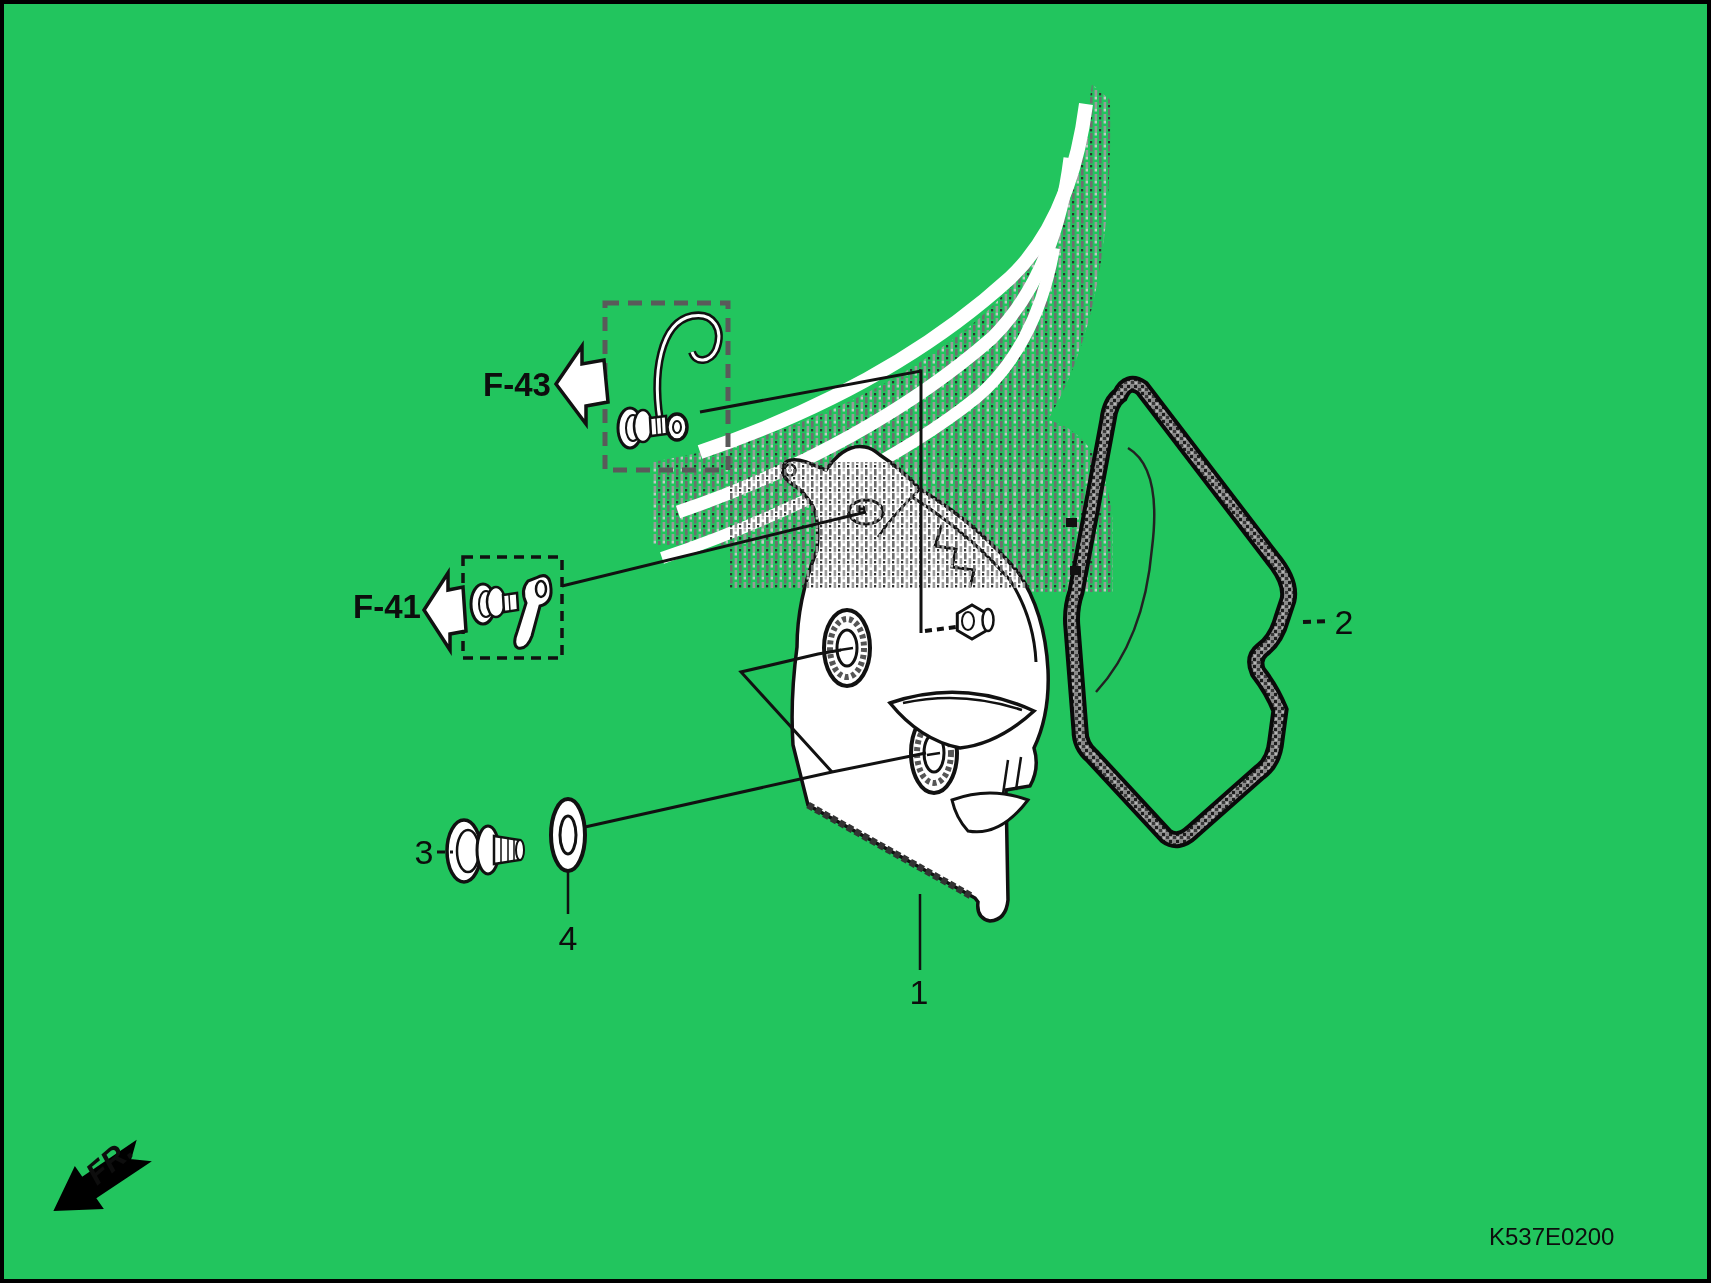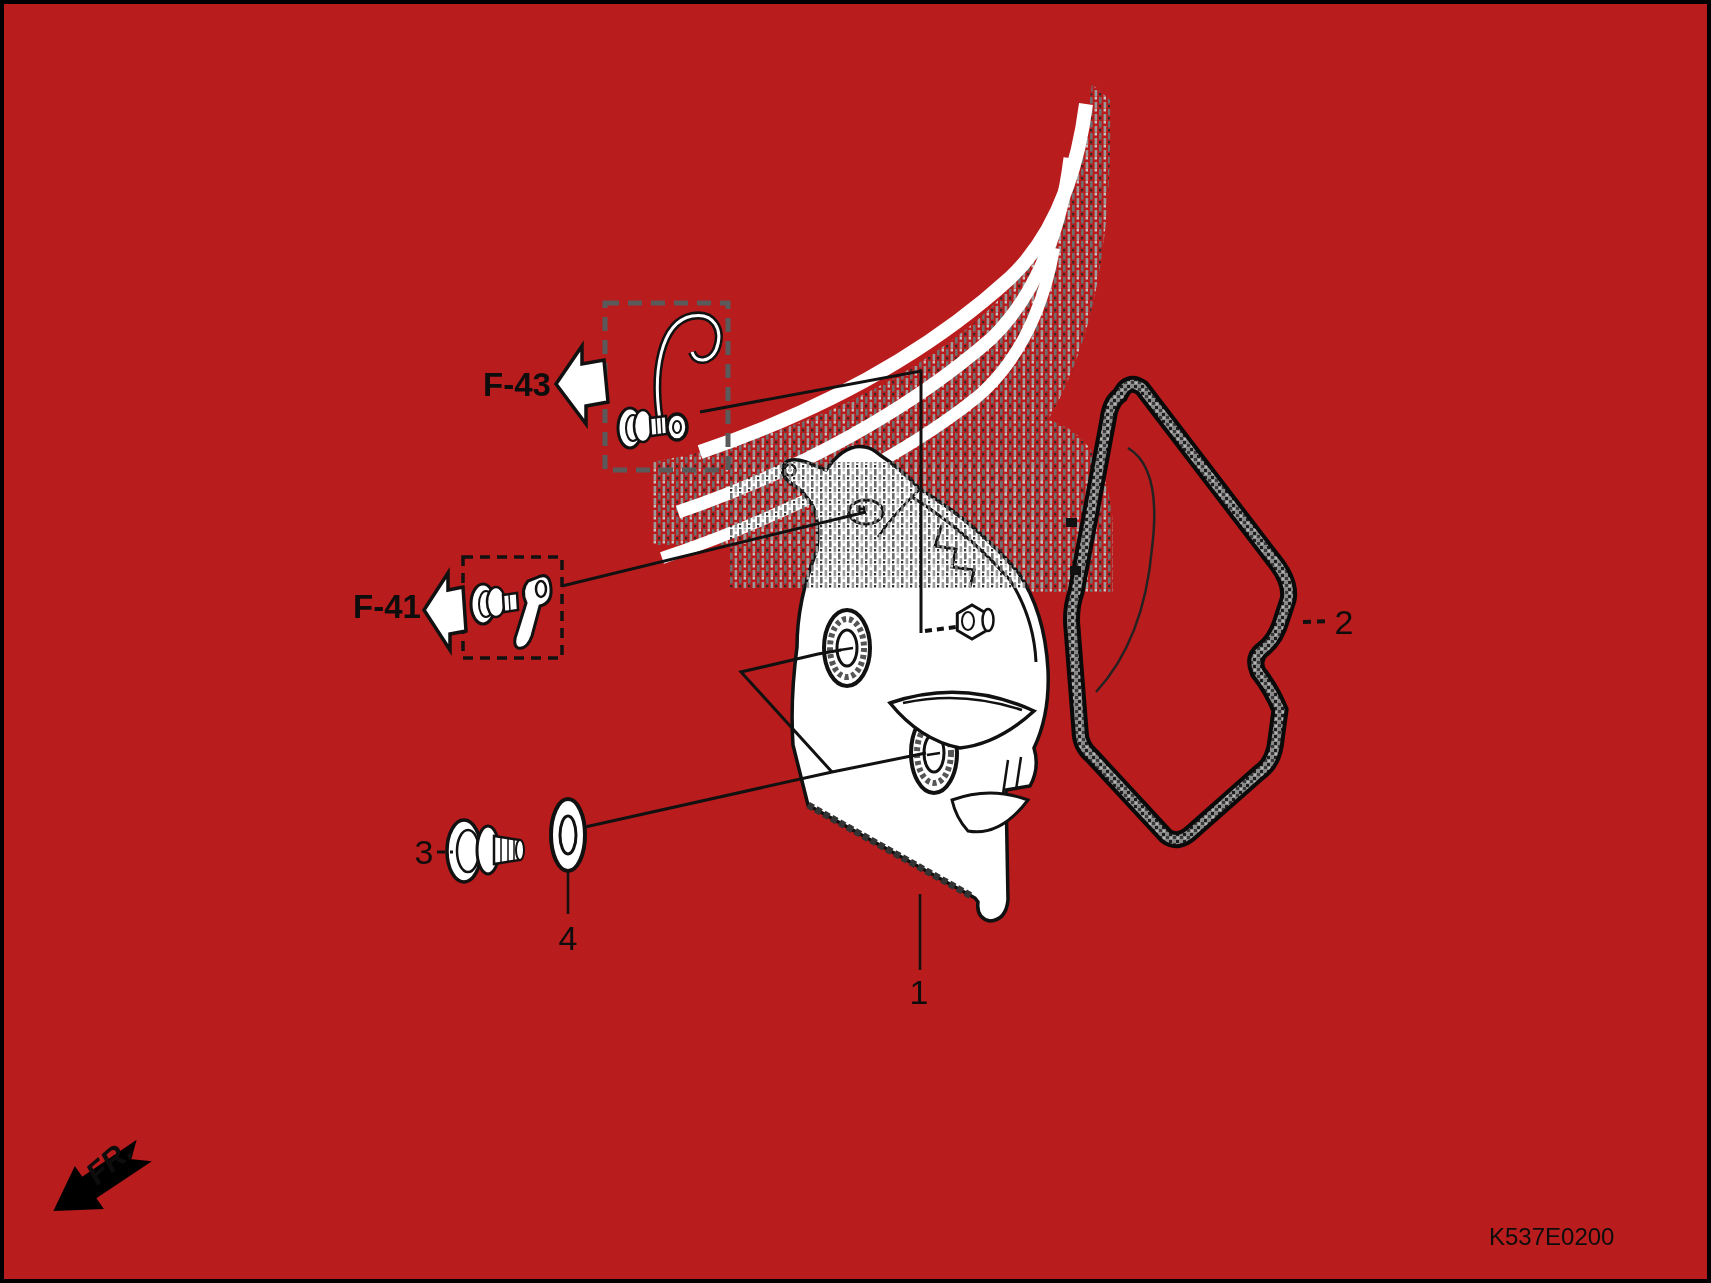--- a/index.html
+++ b/index.html
@@ -1,16 +1,16 @@
 <!DOCTYPE html>
 <html><head>
 <meta charset="utf-8">
 <style>
   html,body{margin:0;padding:0;background:#e8e8e8;}
-  #stage{position:relative;width:1711px;height:1283px;background:#b91c1c;margin:0 auto;
+  #stage{position:relative;width:1711px;height:1283px;background:#22c55e;margin:0 auto;
          font-family:"Liberation Sans", sans-serif;}
   svg{position:absolute;left:0;top:0;}
   text{fill:#0d0d0d;}
   .ref-label{font-family:"Liberation Sans",sans-serif;font-weight:bold;font-size:33px;}
   .part-num{font-family:"Liberation Sans",sans-serif;font-size:34px;}
   .code-text{font-family:"Liberation Sans",sans-serif;font-size:24px;letter-spacing:0px;}
   .fr-text{font-family:"Liberation Sans",sans-serif;font-weight:bold;font-style:italic;font-size:31px;}
 </style>
 </head>
 <body>

